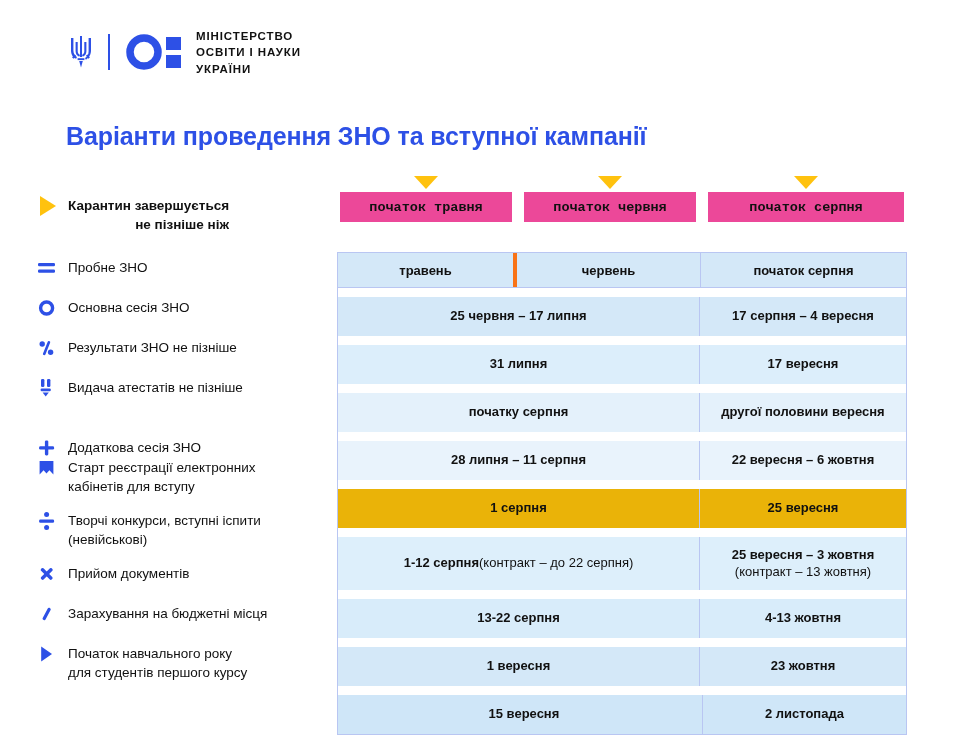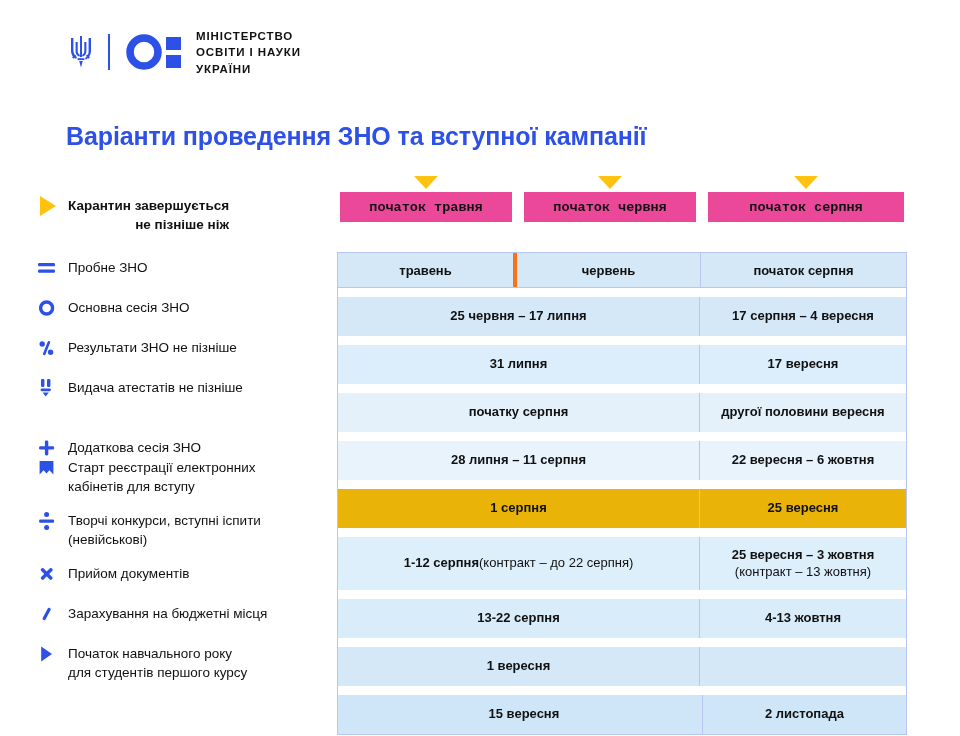--- a/index.html
+++ b/index.html
@@ -372,20 +372,21 @@
         </div>
       </div>
       <div class="gap-row"></div>
       <div class="trow" style="background: rgb(216, 236, 250); height: 39px;">
         <div class="cell cell-left">13-22 серпня</div>
         <div class="cell cell-right">4-13 жовтня</div>
       </div>
       <div class="gap-row"></div>
       <div class="trow" style="background: rgb(212, 232, 248); height: 39px;">
         <div class="cell cell-left">1 вересня</div>
+        <div class="cell cell-right">23 жовтня</div>
       </div>
       <div class="gap-row"></div>
       <div class="trow" style="background: rgb(207, 230, 248); height: 39px; padding-left: 8px;">
         <div class="cell cell-left">15 вересня</div>
         <div class="cell cell-right">2 листопада</div>
       </div>
     </div>
 </div>
 
 </body></html>

